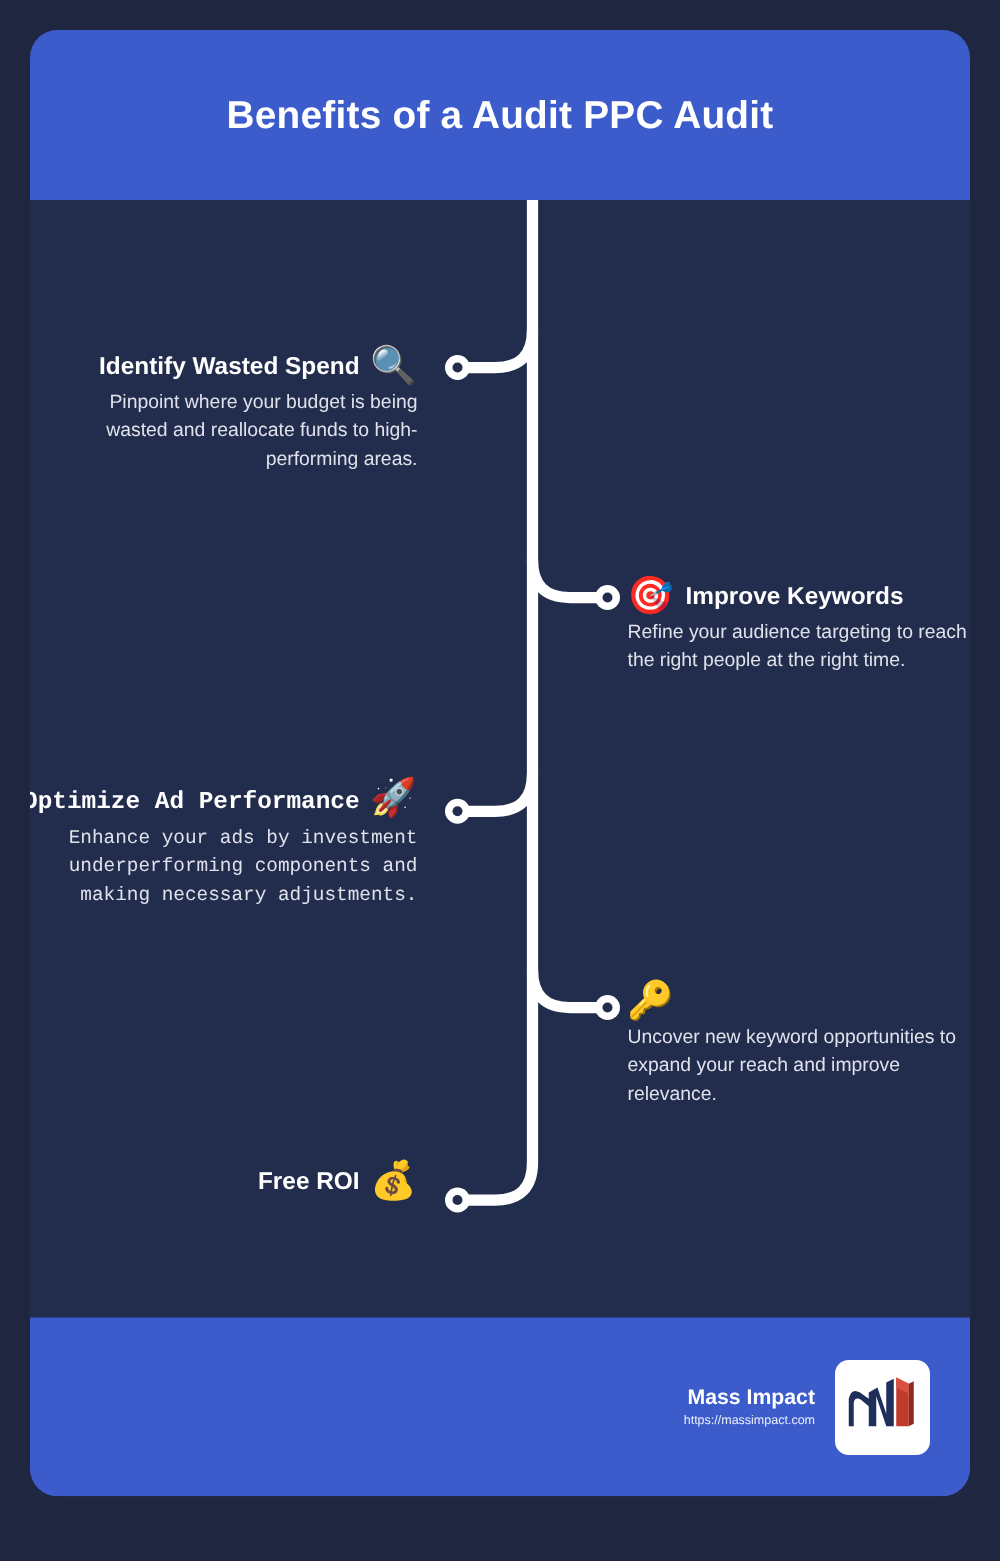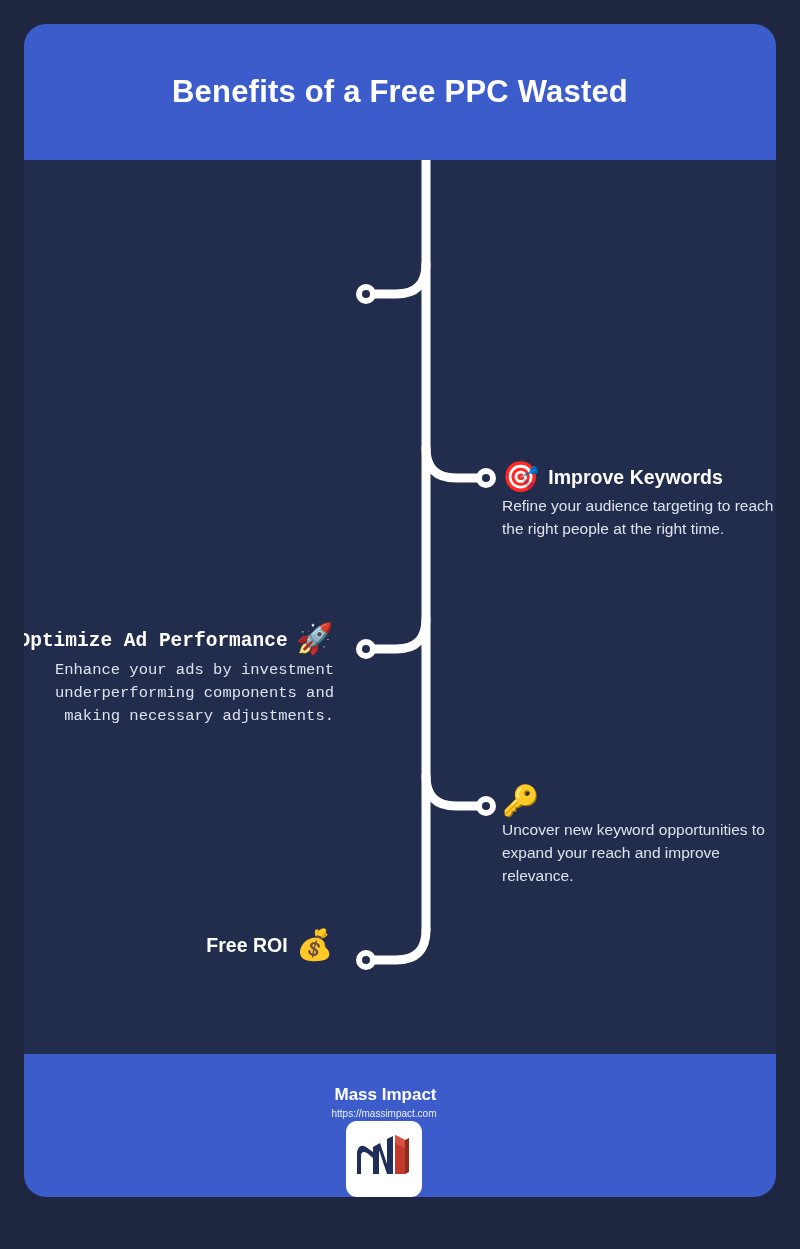--- a/index.html
+++ b/index.html
@@ -84,22 +84,22 @@
   #item-2 { top:466px;font-family:Liberation Mono, monospace; }
   #item-3 { top:626px; }
   #item-4 { top:770px; }
 
   
   .footer {
     position:absolute; left:0; top:1030px;
     width:752px; height:143px;
     background:#3c5ccc;
     display:flex; align-items:center; justify-content:flex-end;
+    gap:16px;
     padding-right:32px;
-    flex-direction:column;
   }
   .footer-text { text-align:right; }
   .footer-brand {
     color:#ffffff; font-size:17px; font-weight:bold;
     line-height:1.35;
   }
   .footer-url {
     color:#eceff7; font-size:10px; line-height:1.4;
   }
   .footer-logo {
@@ -109,21 +109,21 @@
     display:flex; align-items:center; justify-content:center;
     flex:0 0 auto;
   }
 </style>
 </head>
 <body>
 
 <div id="infographic">
 
   <div class="header">
-    <div class="header-title">Benefits of a Free PPC Wasted</div>
+    <div class="header-title">Benefits of a Audit PPC Audit</div>
   </div>
 
   <div class="body-area">
 
     <svg class="spine-svg" viewBox="0 0 752 894">
       <g fill="none" stroke="#ffffff" stroke-width="9" stroke-linecap="round">
 
         <path d="M 402 0 L 402 770"></path>
 
         <path d="M 402 104 Q 402 134 372 134 L 344 134"></path>
@@ -143,20 +143,27 @@
         <circle cx="462" cy="318" r="4" fill="#222c4d"></circle>
         <circle cx="342" cy="489" r="10" fill="#ffffff"></circle>
         <circle cx="342" cy="489" r="4" fill="#222c4d"></circle>
         <circle cx="462" cy="646" r="10" fill="#ffffff"></circle>
         <circle cx="462" cy="646" r="4" fill="#222c4d"></circle>
         <circle cx="342" cy="800" r="10" fill="#ffffff"></circle>
         <circle cx="342" cy="800" r="4" fill="#222c4d"></circle>
       </g>
     </svg>
 
+    <div class="item left" id="item-0">
+      <div class="item-head">
+        <span class="item-title">Identify Wasted Spend</span>
+        <span class="item-emoji">🔍</span>
+      </div>
+      <div class="item-desc">Pinpoint where your budget is being wasted and reallocate funds to high-performing areas.</div>
+    </div>
 
     <div class="item right" id="item-1">
       <div class="item-head">
         <span class="item-emoji">🎯</span>
         <span class="item-title">Improve Keywords</span>
       </div>
       <div class="item-desc">Refine your audience targeting to reach the right people at the right time.</div>
     </div>
 
     <div class="item left" id="item-2">

